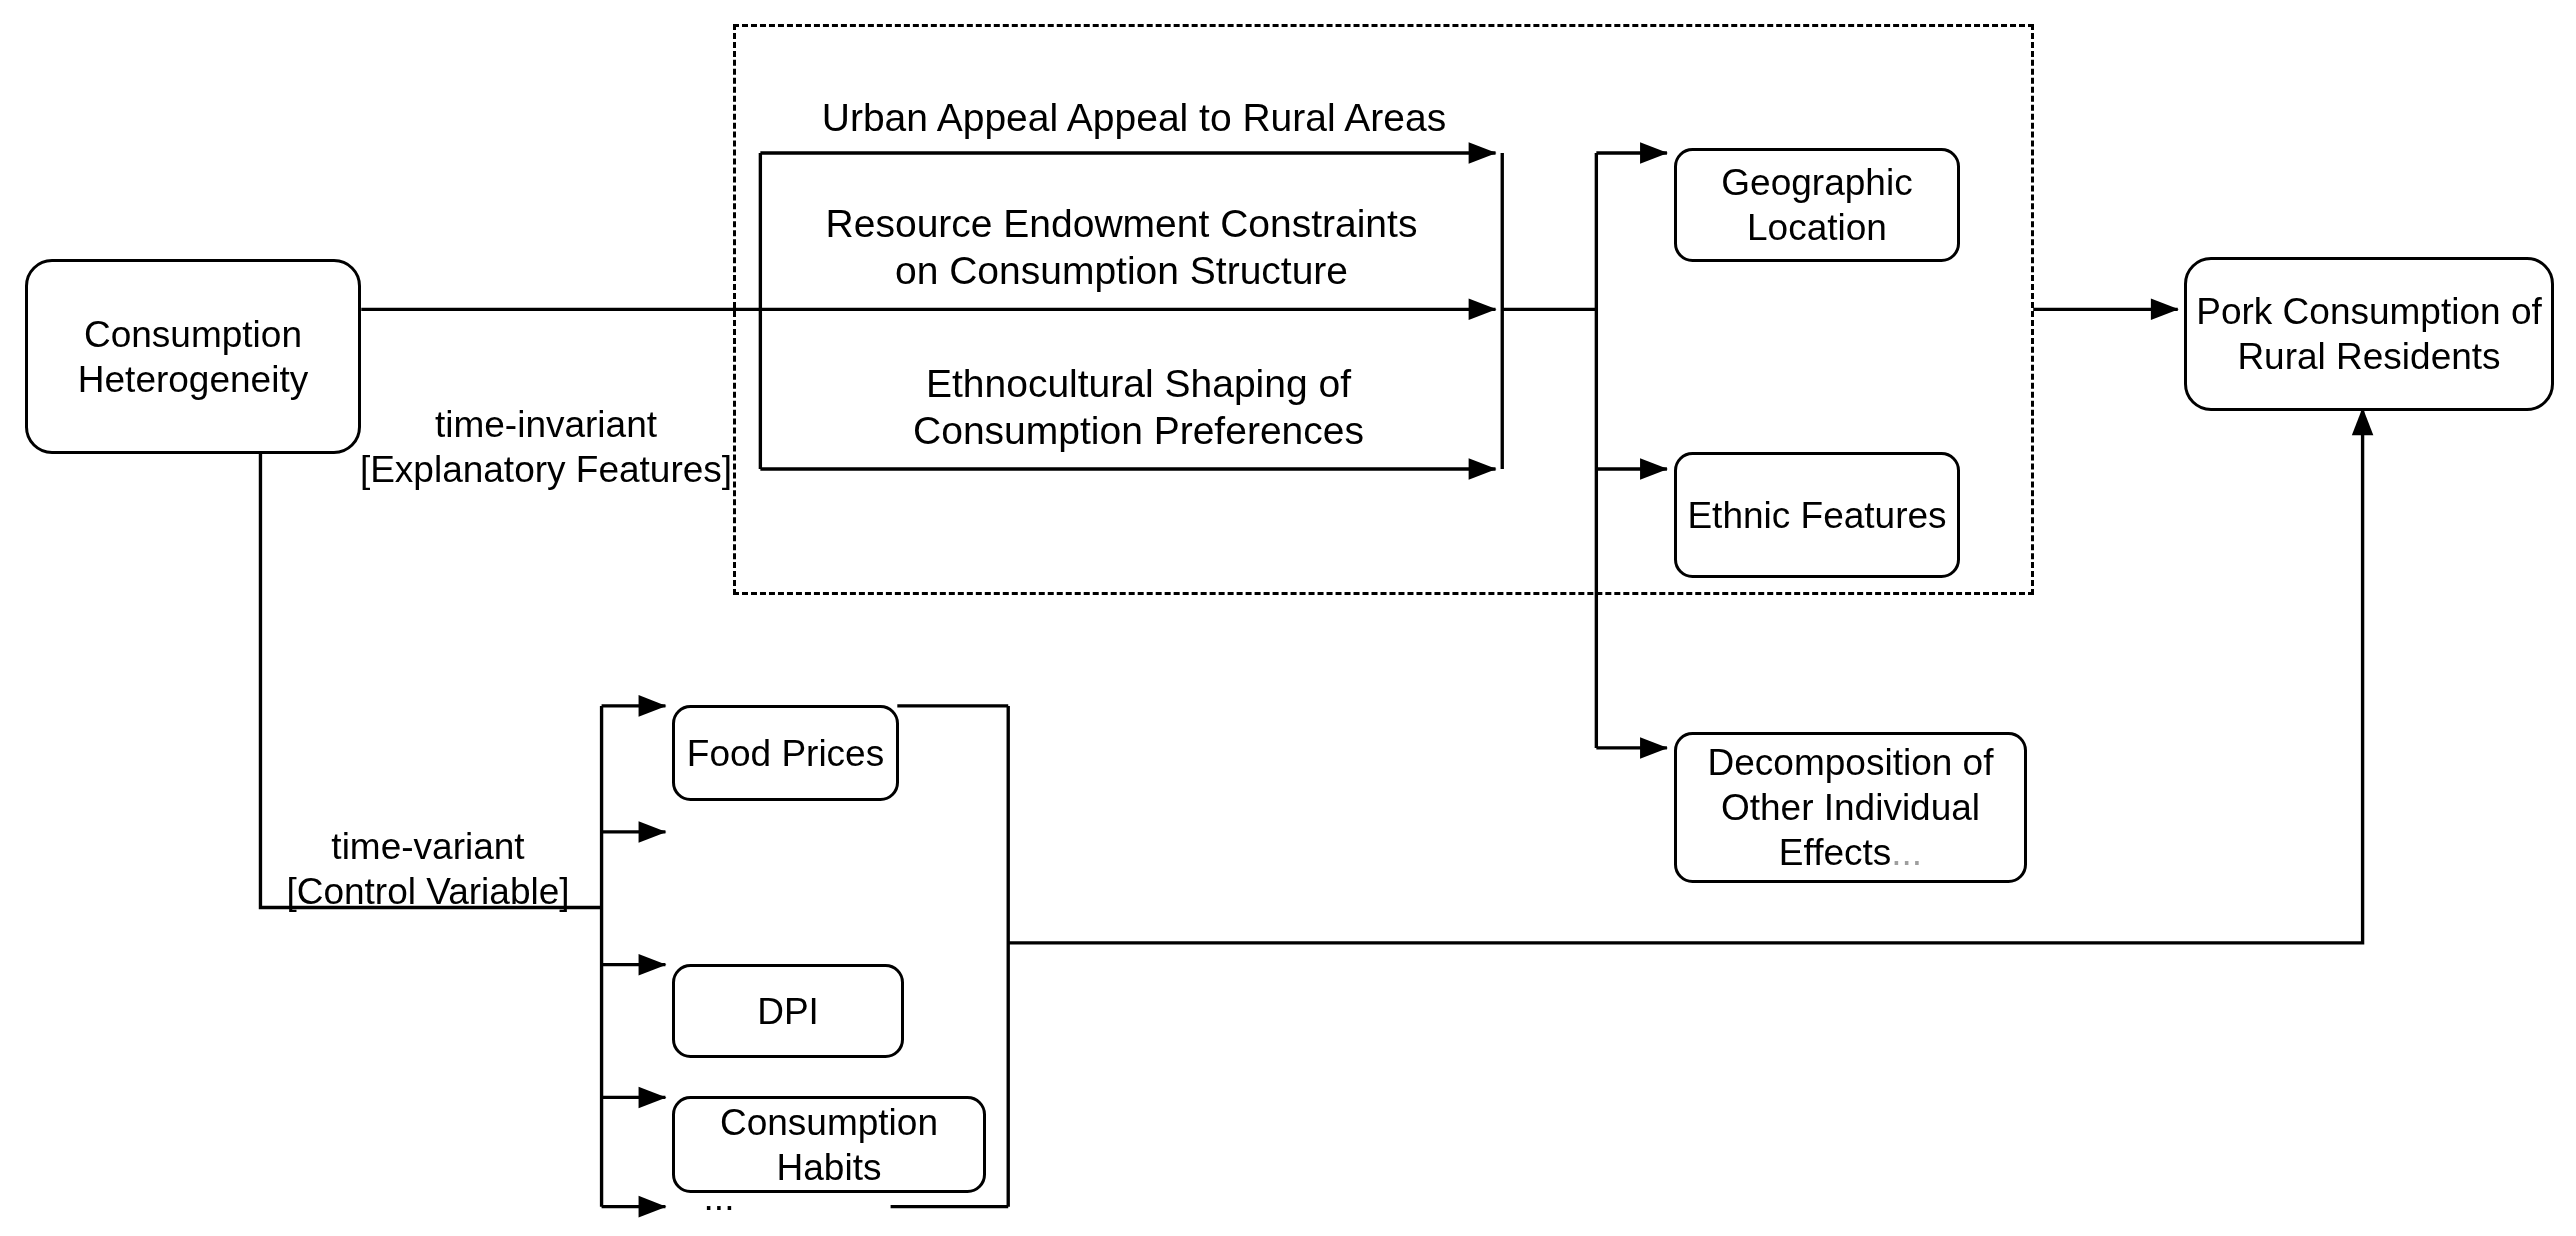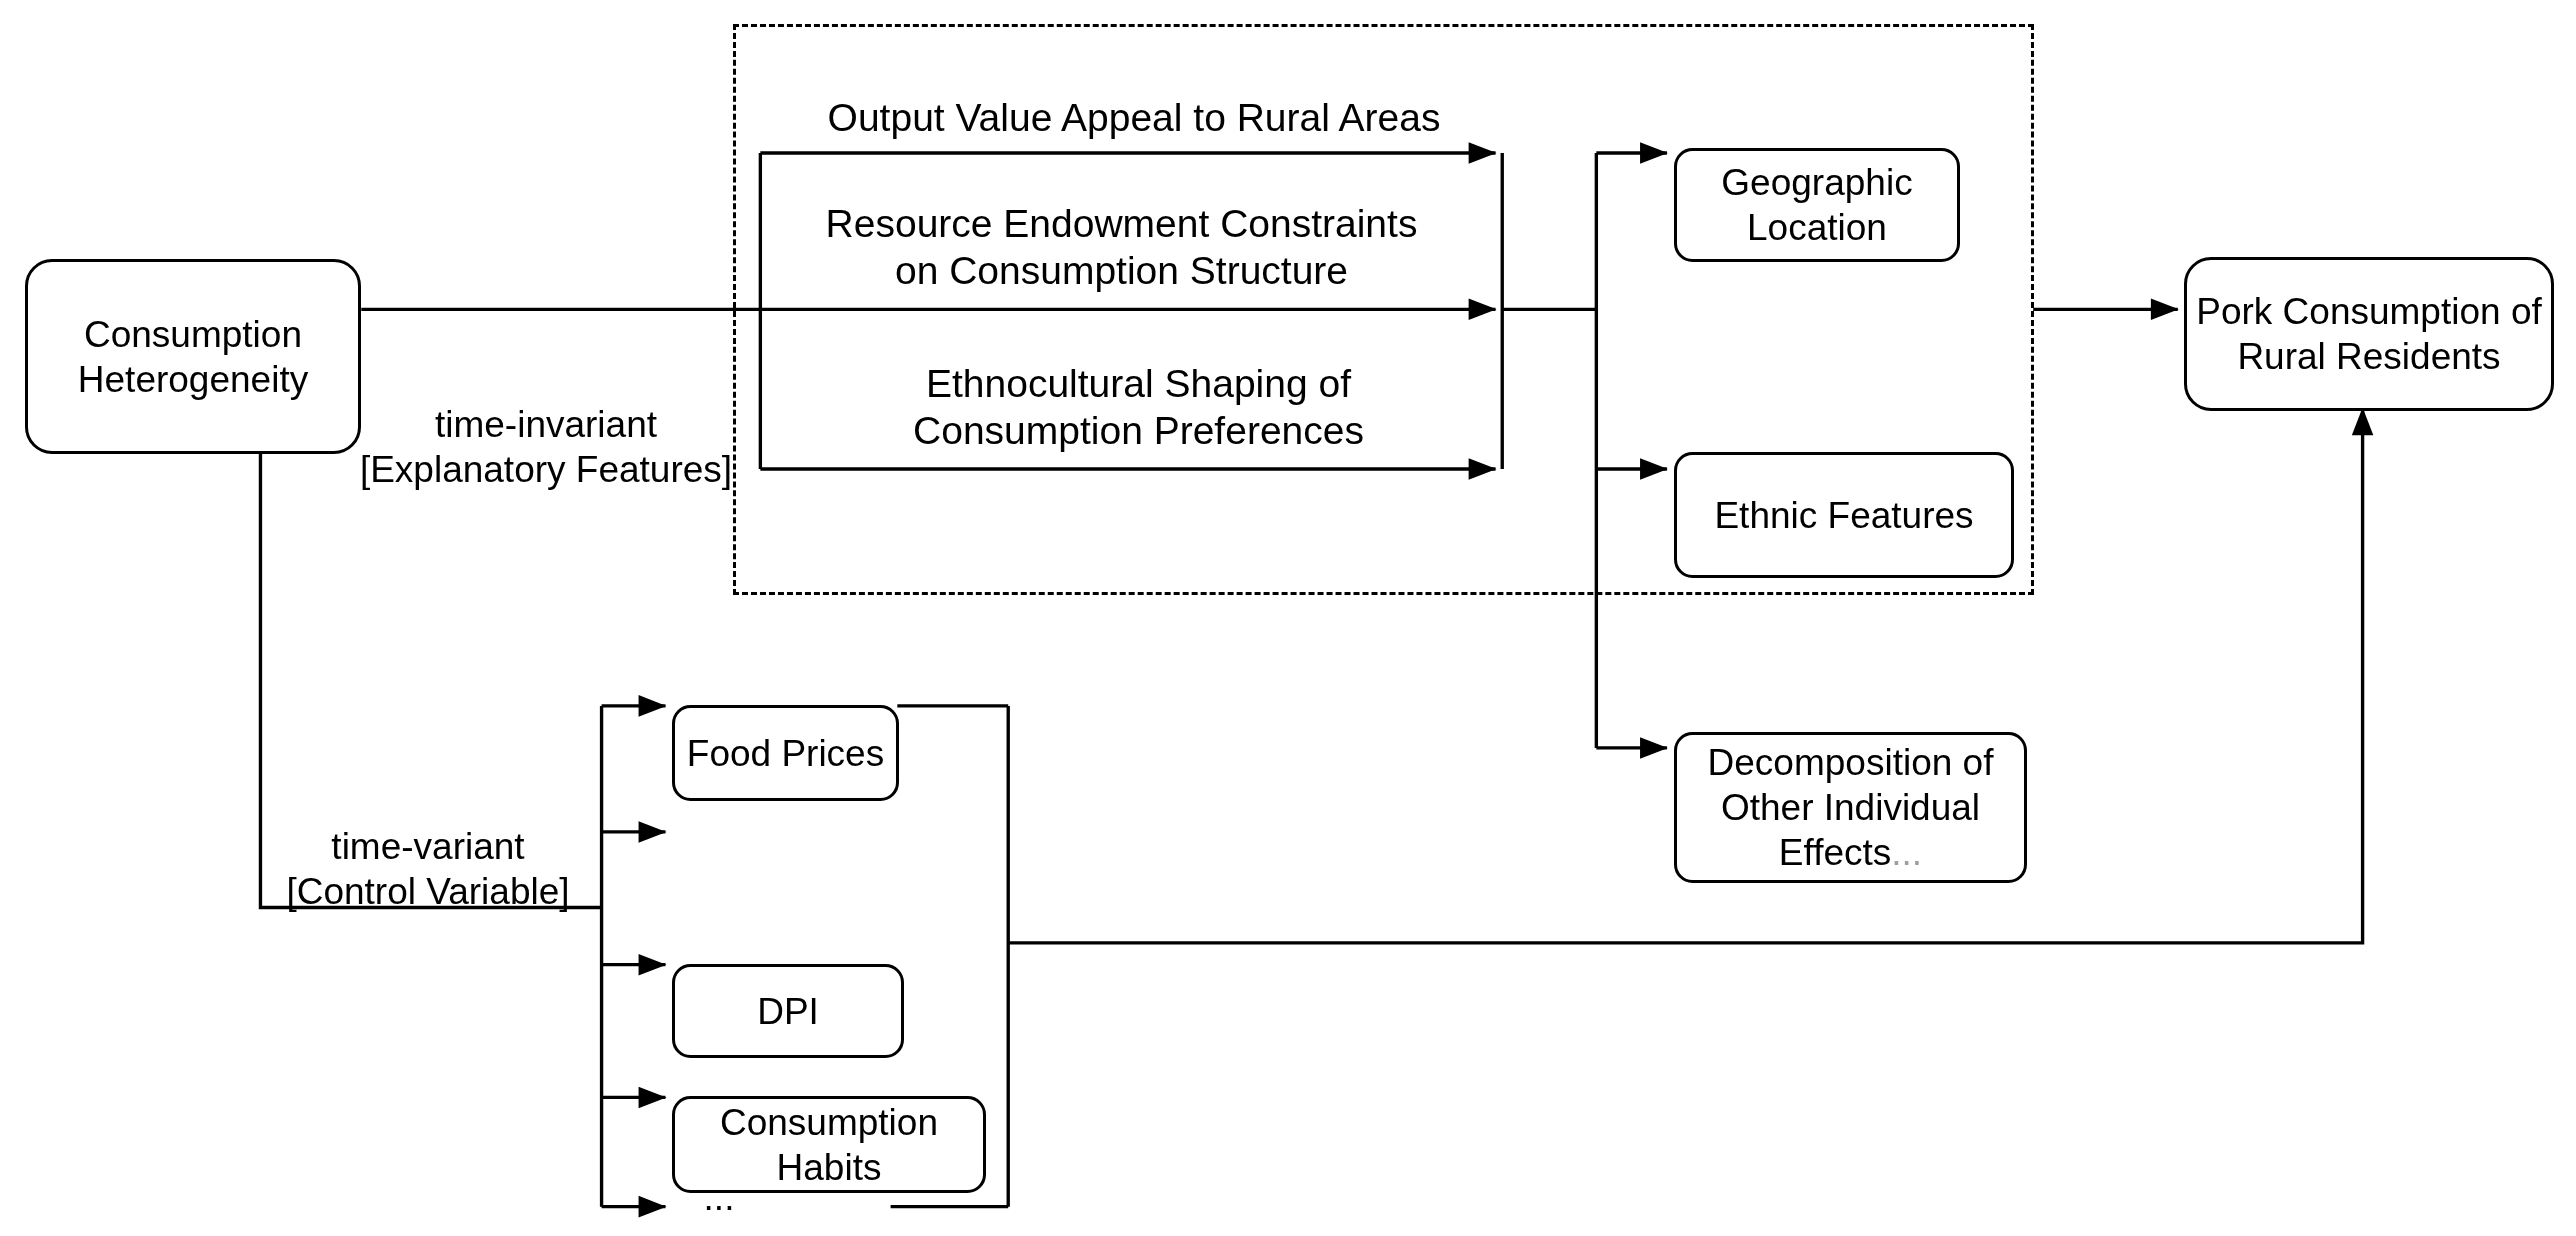--- a/index.html
+++ b/index.html
@@ -106,42 +106,42 @@
       <path d="M1068,840 H1200"></path>
       <path d="M1200,840 V1436"></path>
       <path d="M1060,1436 H1200"></path>
 
       <path d="M1200,1122 H2812 V486" marker-end="url(#arr)"></path>
     </g>
   </svg>
 
   <div class="group-frame" style="left:733px; top:23.5px; width:1301px; height:571px;"></div>
 
-  <div class="float-label" style="left:739px; top:94px; width:790px;">Output Value Appeal to Rural Areas</div>
+  <div class="float-label" style="left:739px; top:94px; width:790px;">Urban Appeal Appeal to Rural Areas</div>
   <div class="float-label" style="left:756px; top:360px; width:765px;">Ethnocultural Shaping of
 Consumption Preferences</div>
   <div class="float-label" style="left:739px; top:200px; width:765px;">Resource Endowment Constraints
 on Consumption Structure</div>
 
   <div class="edge-label" style="left:319px; top:402px; width:454px;">time-invariant
 [Explanatory Features]</div>
   <div class="edge-label" style="left:260px; top:824px; width:336px;text-align:center;">time-variant
 [Control Variable]</div>
 
   <div class="node r-big" style="left:25px; top:212px; width:336px; height:195px;">
     <div class="lbl">Consumption
 Heterogeneity</div>
   </div>
 
   <div class="node r-small" style="left:1674px; top:101px; width:286px; height:114px;">
     <div class="lbl">Geographic
 Location</div>
   </div>
 
-  <div class="node r-small" style="left:1674px; top:405px; width:340px; height:126px;">
+  <div class="node r-small" style="left:1674px; top:405px; width:286px; height:126px;">
     <div class="lbl">Ethnic Features</div>
   </div>
 
   <div class="node r-small" style="left:1674px; top:685px; width:353px; height:151px;">
     <div class="lbl"><span>Decomposition of
 Other Individual
 Effects</span><span class="dots-muted">...</span></div>
   </div>
 
   <div class="node r-big" style="left:2184px; top:210px; width:370px; height:154px;">

